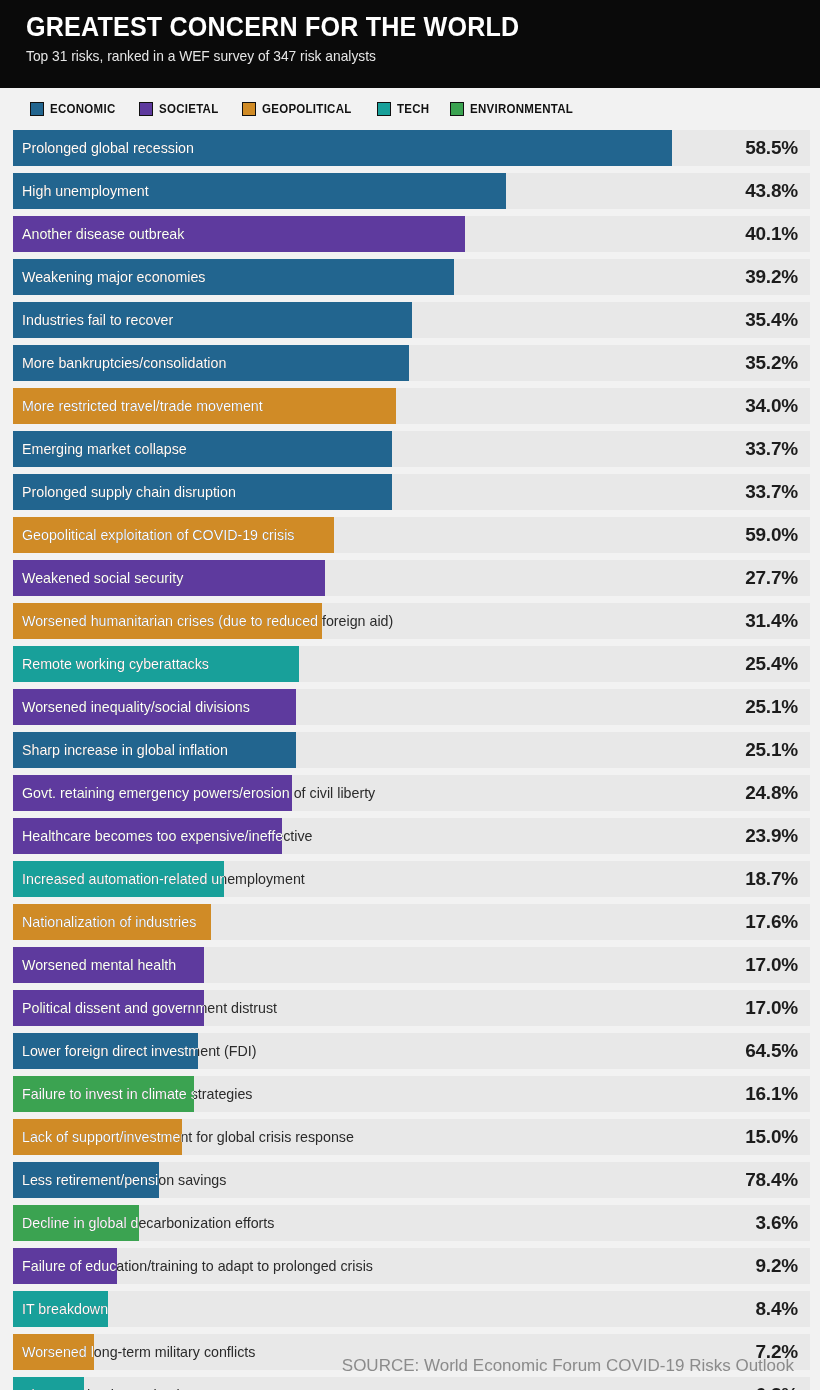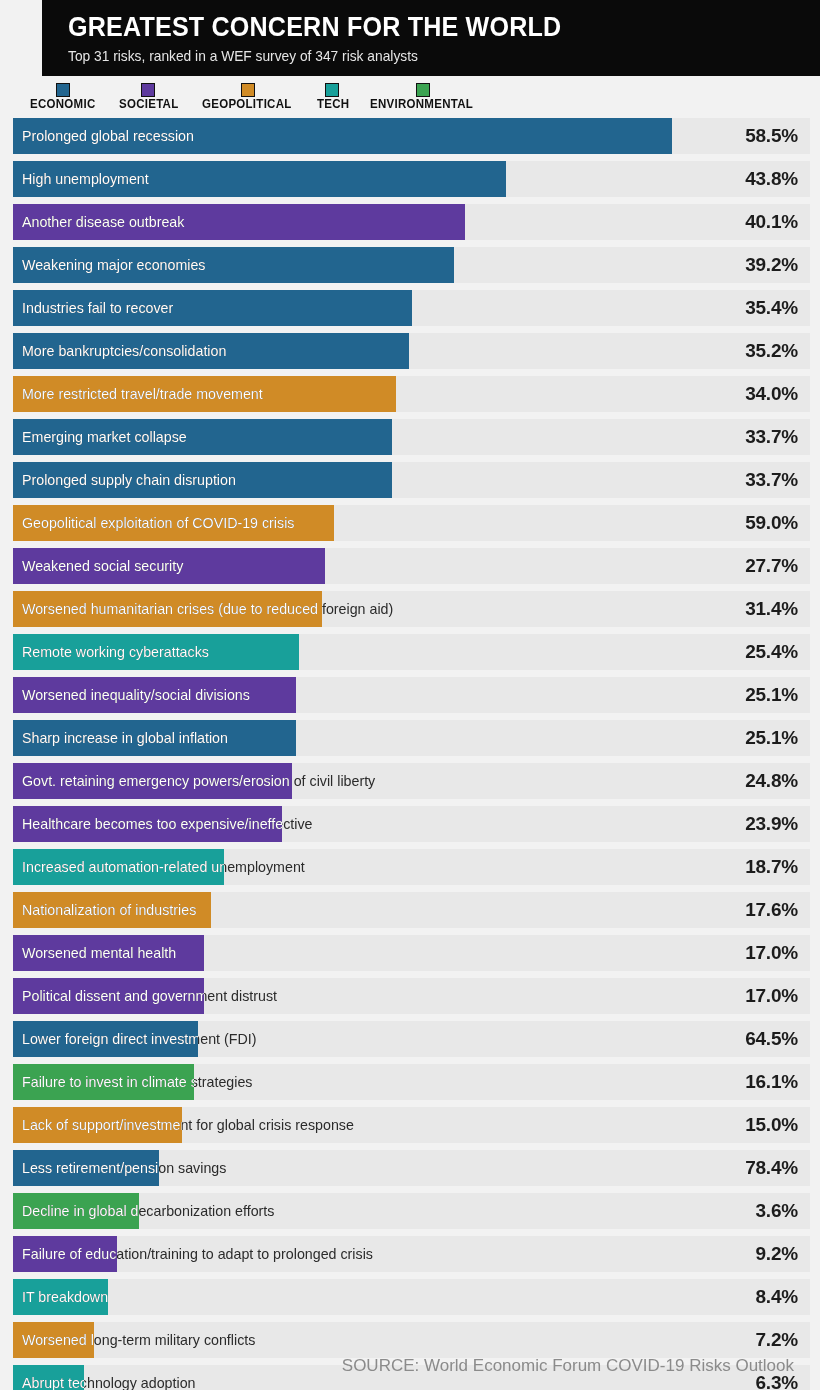--- a/index.html
+++ b/index.html
@@ -8,24 +8,23 @@
     background:#ffffff;
     font-family:"Liberation Sans", sans-serif;
     -webkit-font-smoothing:antialiased;
     overflow:hidden;
   }
   .infographic{position:relative;width:820px;height:1390px;background:#f2f2f2;}
 
   
   .header{
     background:#0a0a0a;
-    height:76px;
+    height:88px;
     padding:10px 0 0 26px;
     box-sizing:border-box;
-    margin-left:42px;
   }
   .title{
     color:#ffffff;
     font-size:27px;
     font-weight:bold;
     letter-spacing:.2px;
     line-height:34px;
     transform:scaleX(.93);
     transform-origin:left center;
     white-space:nowrap;
@@ -43,21 +42,21 @@
 
   
   .legend{
     height:42px;
     display:flex;
     align-items:center;
     padding-left:30px;
     background:#f2f2f2;
     box-sizing:border-box;
   }
-  .legend-item{display:flex;align-items:center;margin-right:18px;flex-direction:column;}
+  .legend-item{display:flex;align-items:center;margin-right:18px;}
   .legend-swatch{
     width:14px;height:14px;
     border:1px solid #111;
     box-sizing:border-box;
     margin-right:6px;
     flex:0 0 auto;
   }
   .legend-label{
     font-size:12.5px;
     font-weight:bold;

